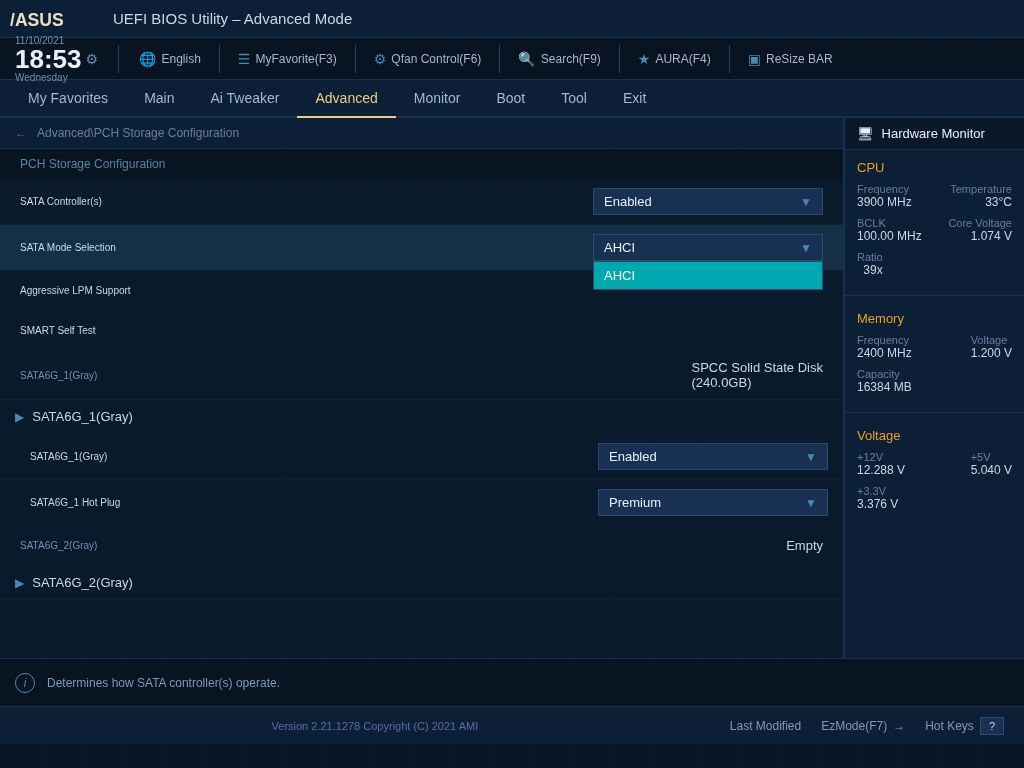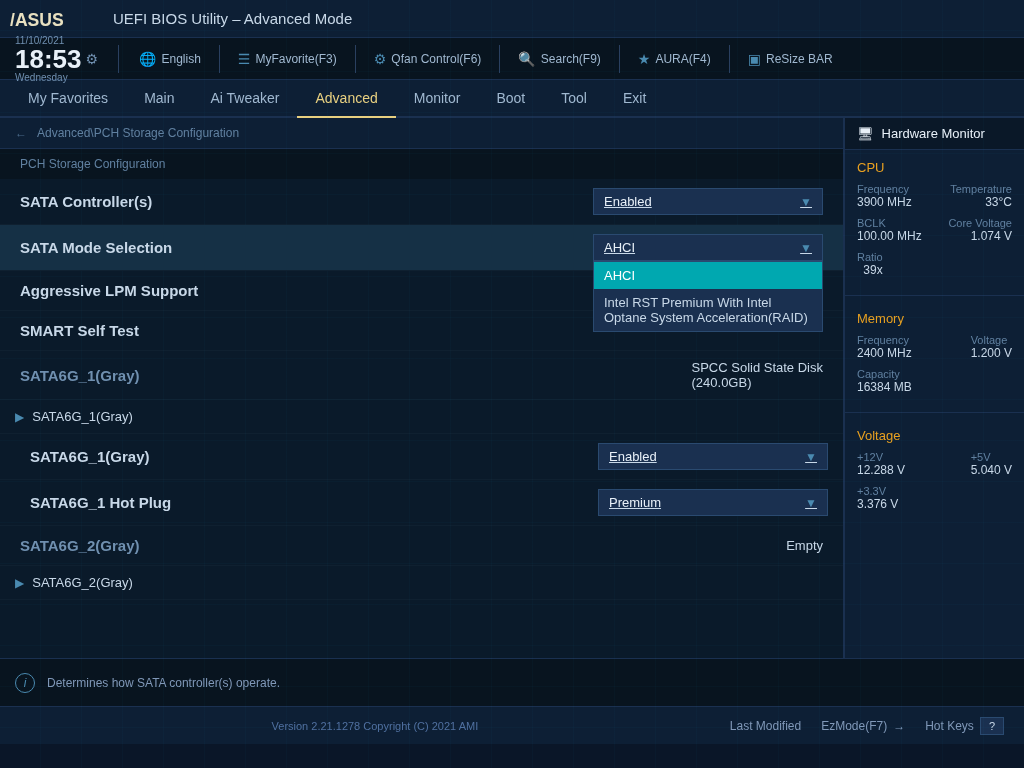--- a/index.html
+++ b/index.html
@@ -197,38 +197,36 @@
       border-bottom: 1px solid #0f2030;
       min-height: 40px;
     }
 
     .config-row.selected {
       background: #153045;
     }
 
     .config-label {
       flex: 1;
-      font-size: 15px;
+      font-size: 10px;
       color: #c8d8e8;
-      font-weight: bold;
     }
 
     .config-label.gray {
       color: #7090b0;
     }
 
     .config-value {
       font-size: 13px;
       color: #c8d8e8;
     }
 
     .dropdown {
       position: relative;
       min-width: 230px;
-      text-decoration: underline;
     }
 
     .dropdown-btn {
       display: flex;
       align-items: center;
       justify-content: space-between;
       background: #1a3050;
       border: 1px solid #2a4a70;
       color: #e8f0f8;
       padding: 5px 10px;
@@ -533,23 +531,20 @@
       <div class="dropdown">
         <div class="dropdown-btn">
           <span>AHCI</span>
           <span class="dropdown-arrow">▼</span>
         </div>
 
         <div class="dropdown-menu">
           <div class="dropdown-option selected">
             <span>AHCI</span>
           </div>
-          <div class="dropdown-option">
-            <span>Intel RST Premium With Intel Optane System Acceleration(RAID)</span>
-          </div>
         </div>
       </div>
     </div>
 
     <div class="config-row">
       <span class="config-label">Aggressive LPM Support</span>
     </div>
 
     <div class="config-row">
       <span class="config-label">SMART Self Test</span>

